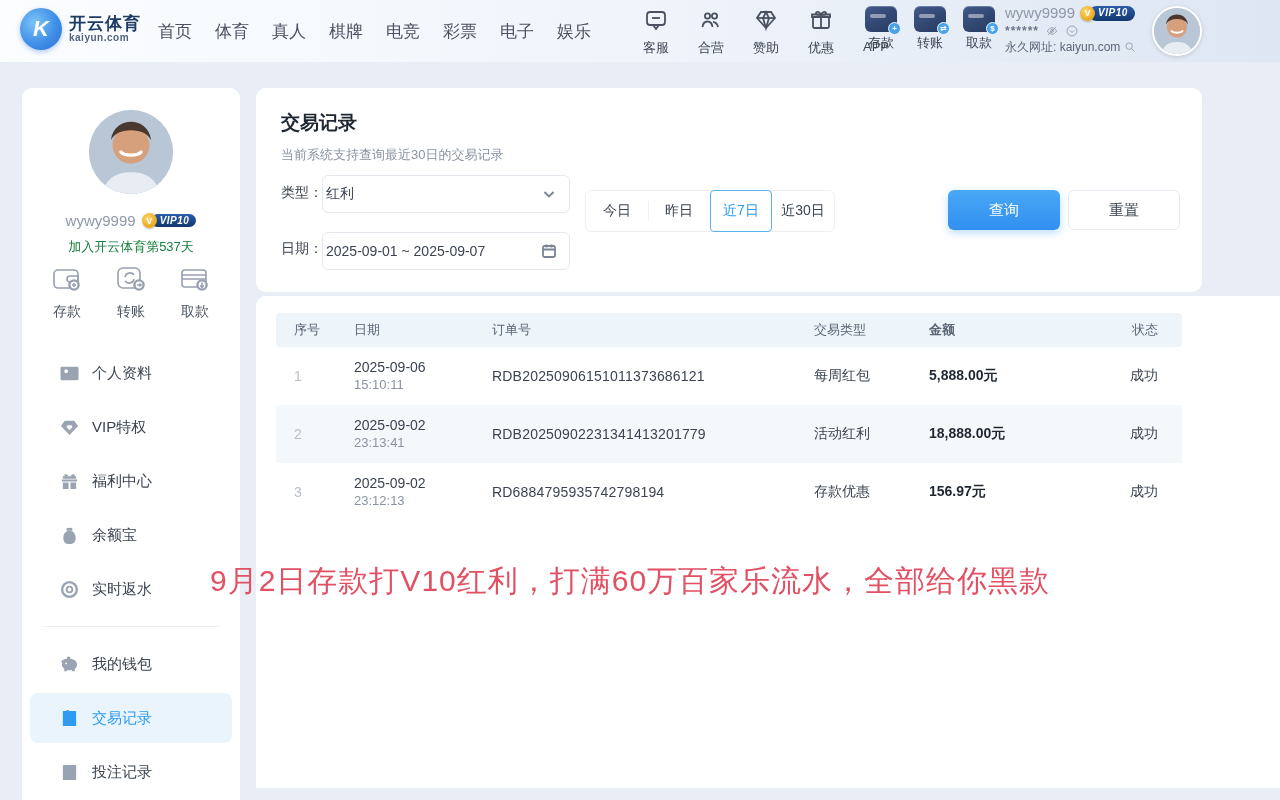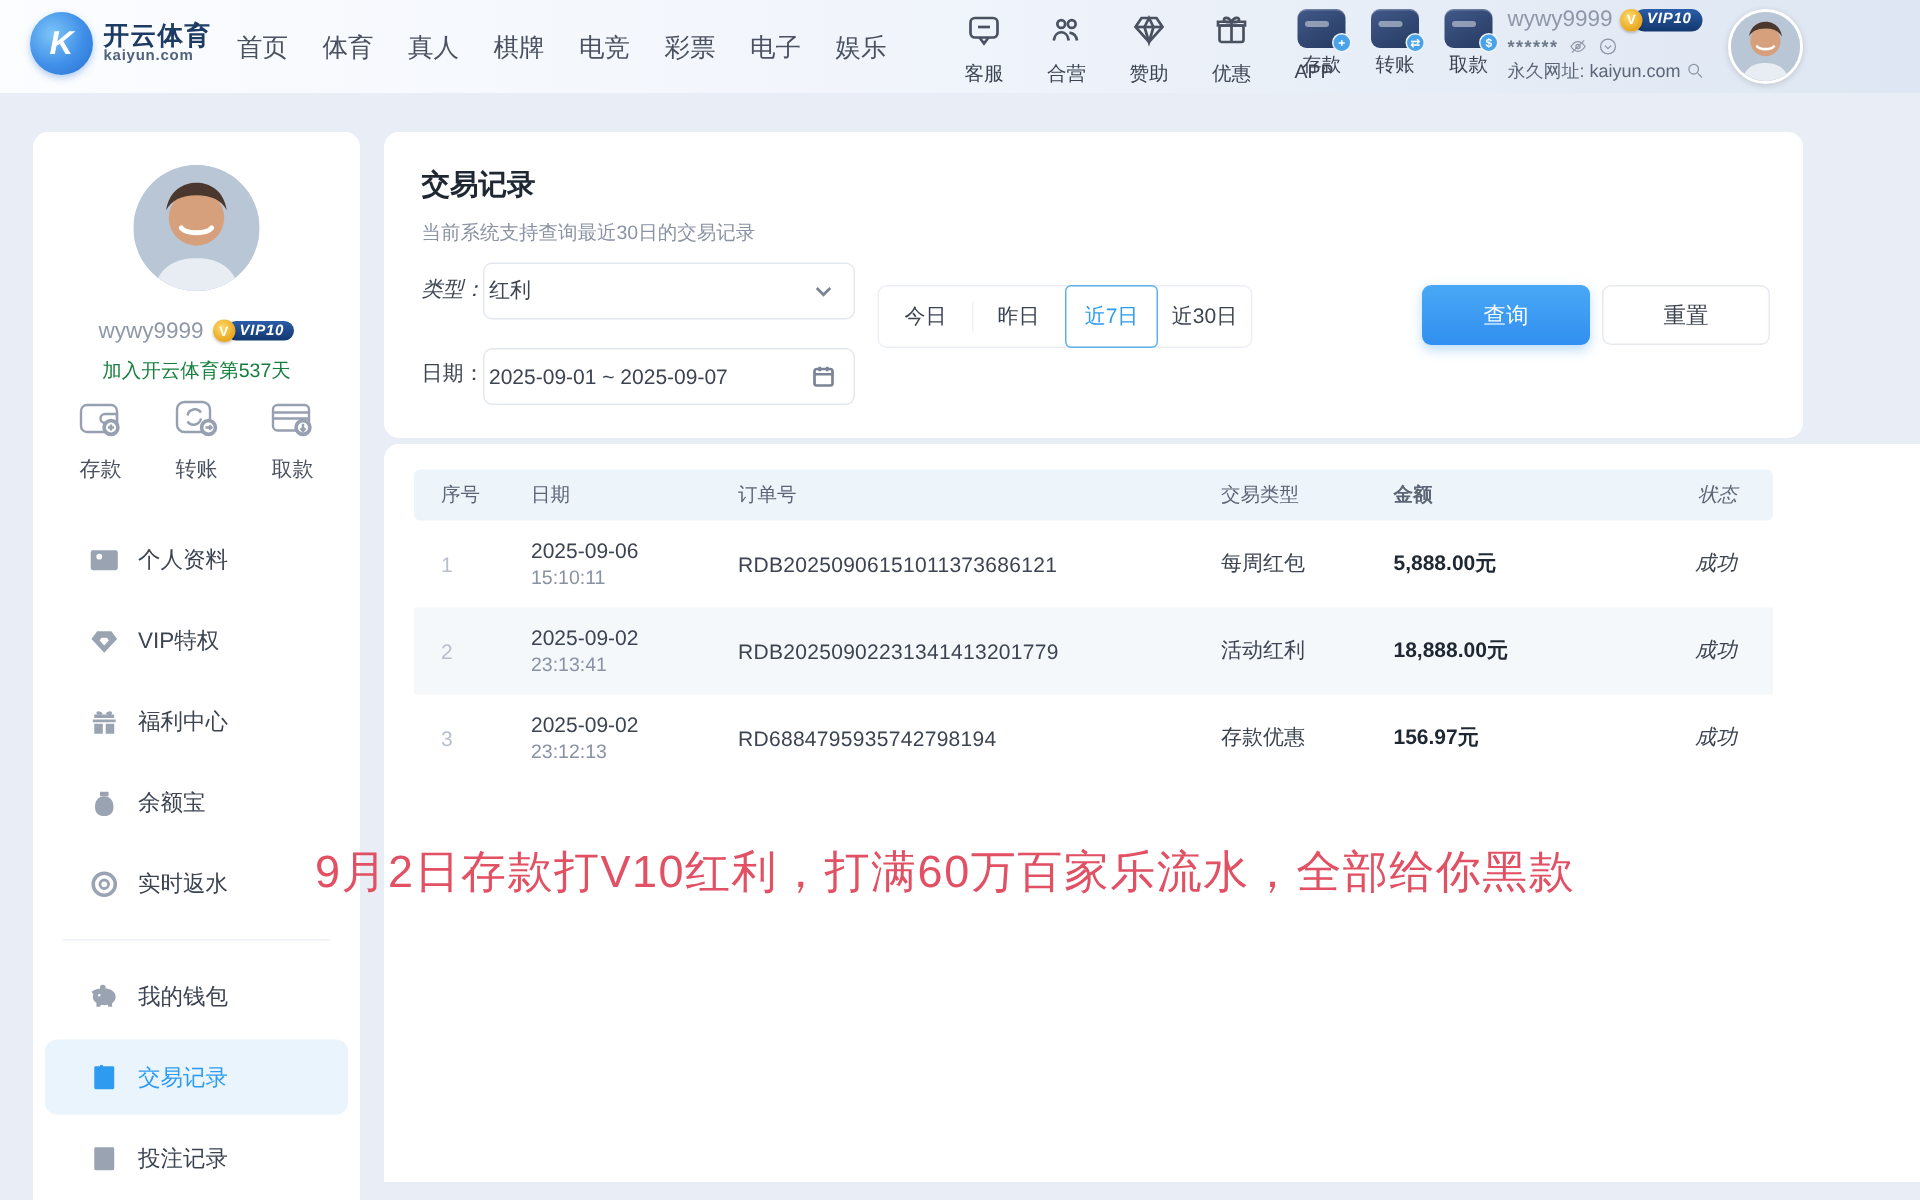--- a/index.html
+++ b/index.html
@@ -159,21 +159,21 @@
   .card-table {
     position:absolute; left:256px; top:296px; width:1066px; height:492px;
     background:#fff; border-radius:10px 10px 0 0;
   }
   .tbl { position:absolute; left:20px; top:17px; width:906px; }
   .tbl-grid { display:grid; grid-template-columns:60px 138px 330px 115px 180px 1fr; align-items:center; }
   .tbl-head { background:#edf5fb; border-radius:4px; height:34px; }
   .tbl-head .cell { font-size:13px; color:#5c6575; }
   .cell { padding-left:18px; }
   .cell.c-type, .cell.c-amount { padding-left:10px; }
-  .cell.c-status { padding-left:0; padding-right:24px; text-align:right;font-style:italic; }
+  .cell.c-status { padding-left:0; padding-right:24px; text-align:right; }
   .tbl-row { height:58px; font-size:14px; }
   .tbl-row.striped { background:#f5f8fb; }
   .tbl-row .c-index { color:#b8bfcc; }
   .dt-date { color:#3c4452; line-height:1.3; }
   .dt-time { color:#8a93a3; font-size:13px; line-height:1.3; }
   .c-order { color:#3c4452; letter-spacing:.2px; }
   .c-type { color:#3c4452; }
   .c-amount { color:#1f2733; font-weight:bold; }
   .c-status { color:#3c4452; }
 
@@ -442,21 +442,21 @@
           </svg>
         <span>投注记录</span>
       </div>
     </div>
   </aside>
 
   <section class="card-filters">
     <h1 class="page-title">交易记录</h1>
     <div class="page-subtitle">当前系统支持查询最近30日的交易记录</div>
 
-    <span class="filter-label" style="left:25px; top:96px;font-style:italic;">类型：</span>
+    <span class="filter-label" style="left:25px; top:96px;">类型：</span>
     <div class="select-box" style="top:87px;">
       <span class="value">红利</span>
       <span class="chevron-down">
         <svg viewBox="0 0 16 16">
             <path d="M3.5 6l4.5 4.5L12.5 6"></path>
           </svg>
       </span>
     </div>
 
     <span class="filter-label" style="left:25px; top:152px;">日期：</span>

